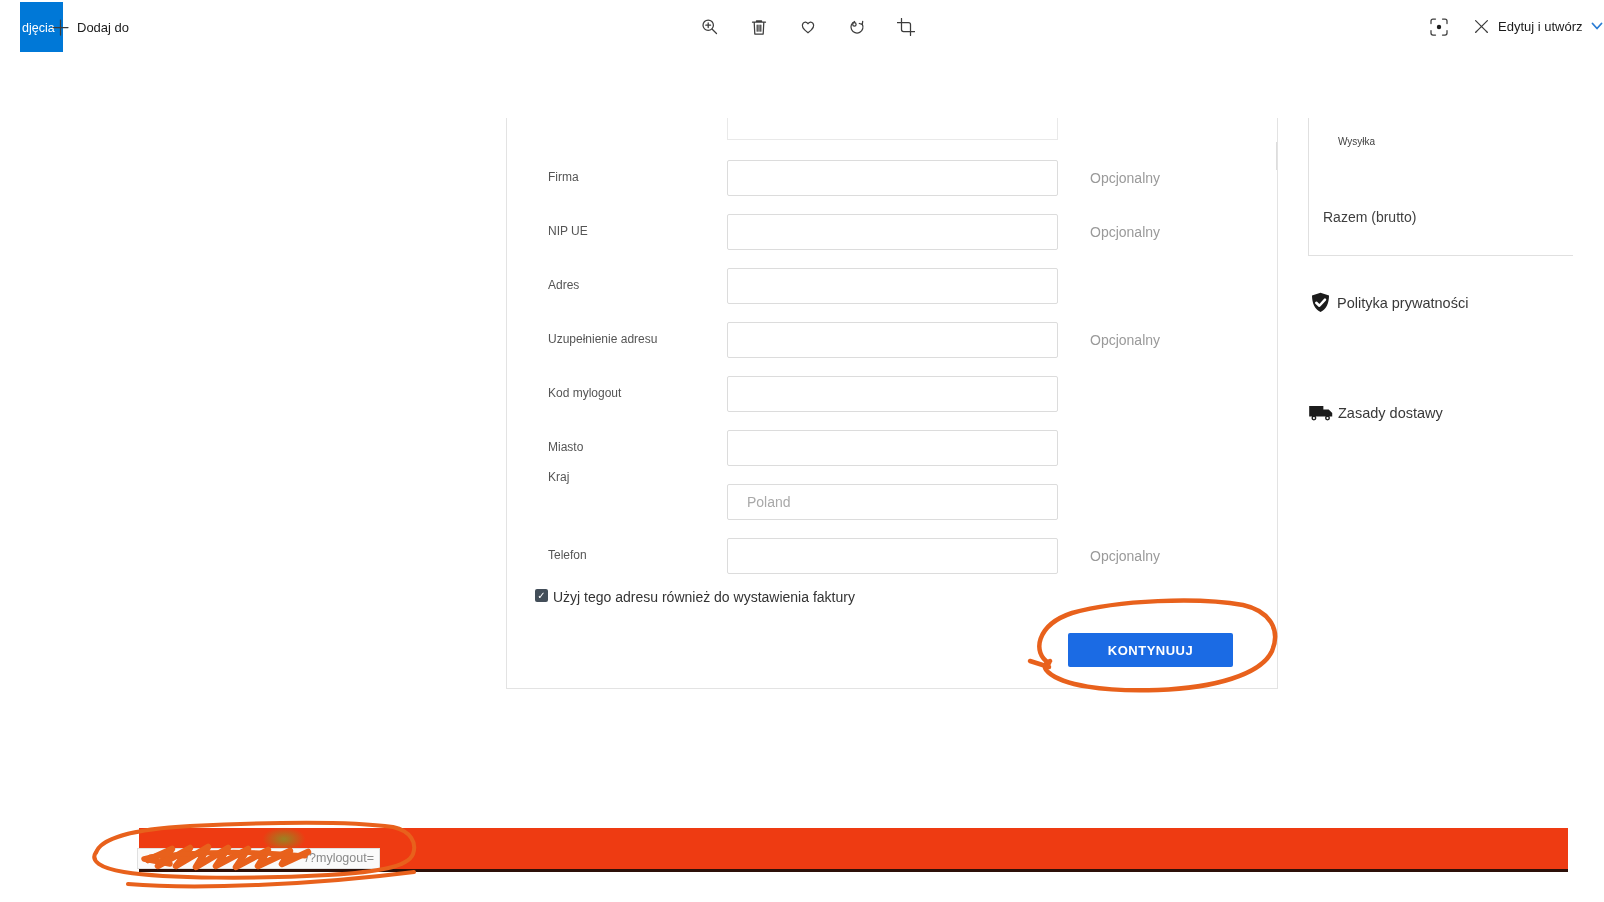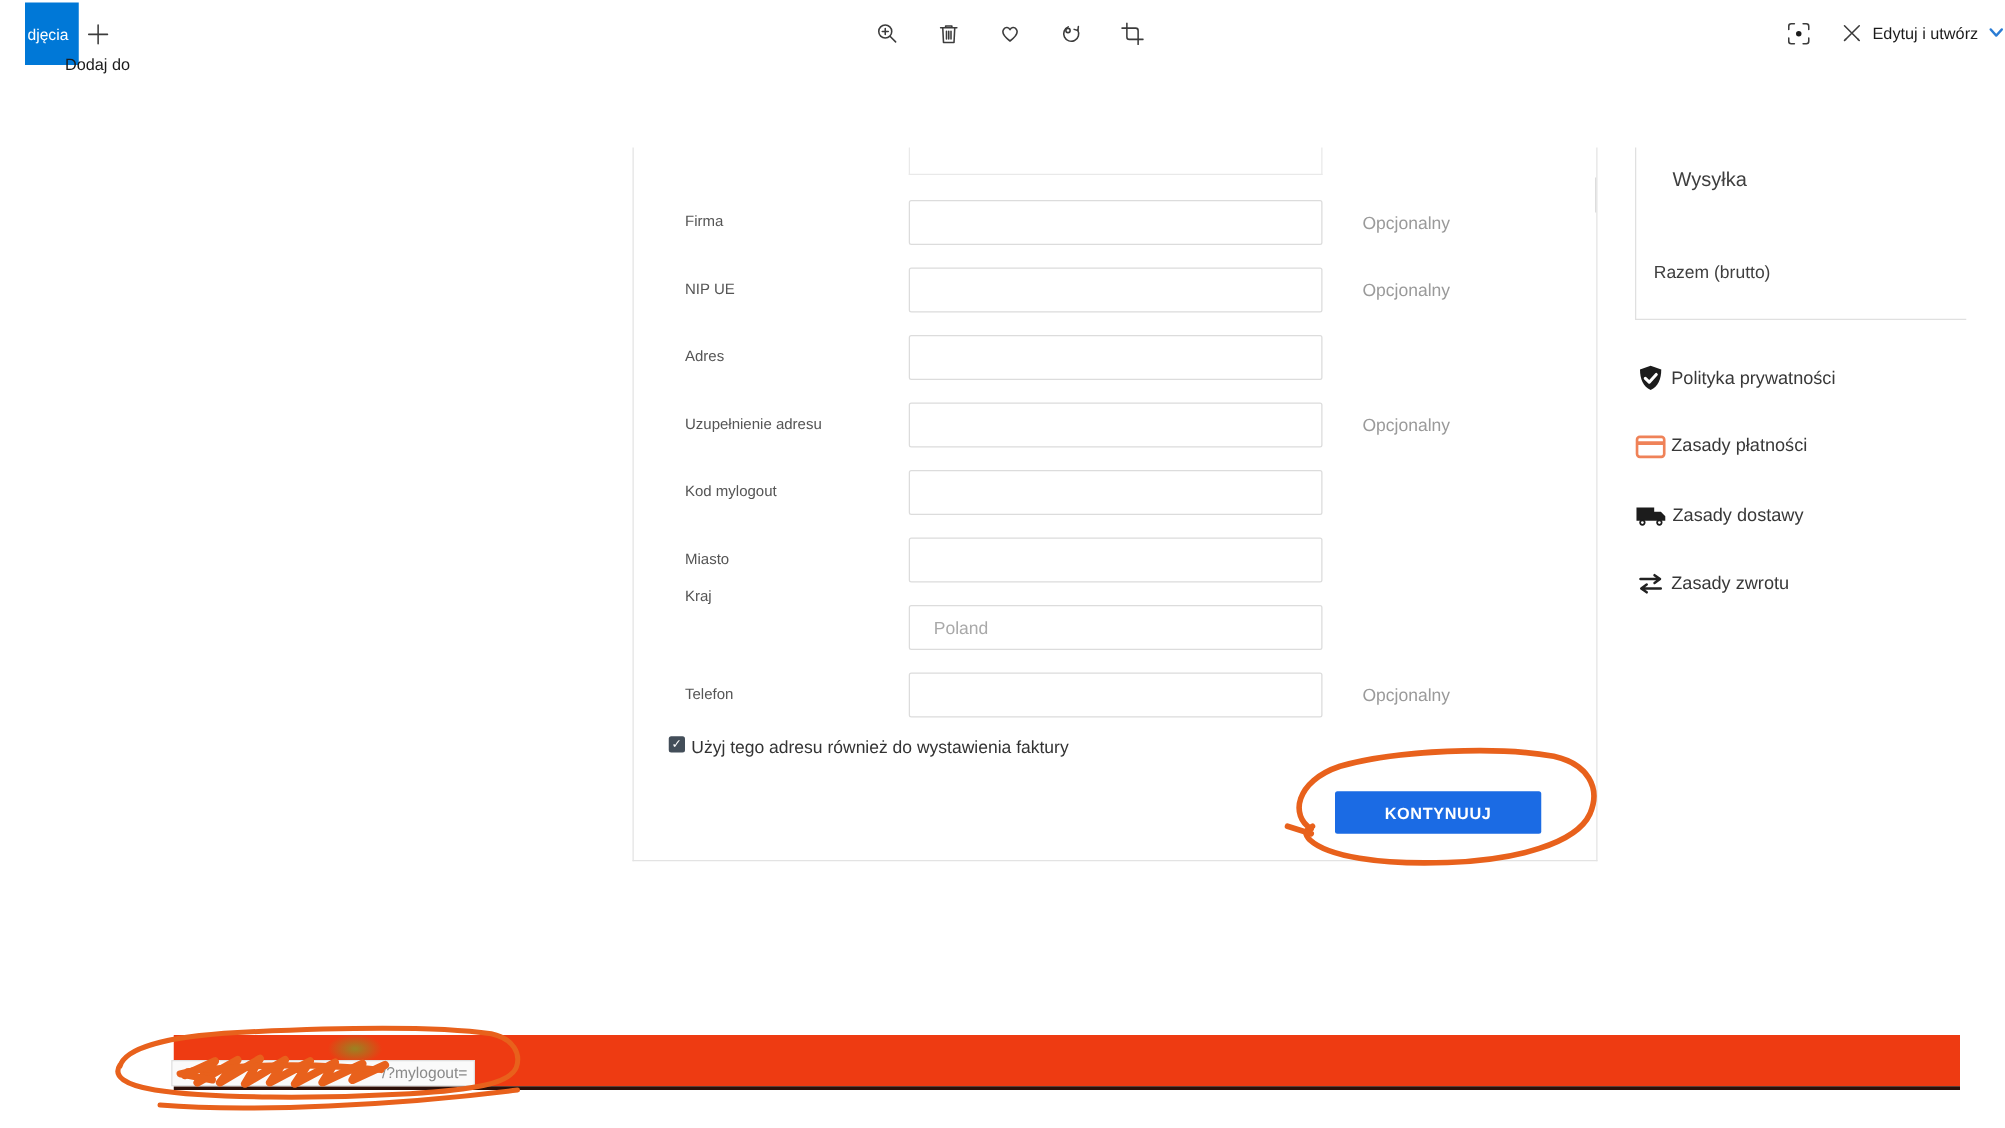--- a/index.html
+++ b/index.html
@@ -26,21 +26,21 @@
   .fopt{position:absolute;left:1090px;font-size:14px;color:#9a9a9a;white-space:nowrap;}
   .cb{position:absolute;left:535px;top:589px;width:13px;height:13px;background:#434e59;
       border-radius:2px;color:#fff;font-size:10px;line-height:13px;text-align:center;cursor:pointer;}
   .cblabel{position:absolute;left:553px;top:589px;font-size:14px;color:#333;white-space:nowrap;}
   .btn{position:absolute;left:1068px;top:633px;width:165px;height:34px;background:#1b6be4;
        border:none;border-radius:2px;color:#fff;font-family:"Liberation Sans",sans-serif;
        font-size:13px;font-weight:bold;letter-spacing:.5px;cursor:pointer;}
   
   .sum-card{position:absolute;left:1308px;top:118px;width:264px;height:137px;
             border-left:1px solid #e0e0e0;border-bottom:1px solid #e0e0e0;background:#fff;}
-  .sum-ship{position:absolute;left:1338px;top:136px;font-size:16px;color:#3f3f3f;}
+  .sum-ship{position:absolute;left:1338px;top:136px;font-size:10px;color:#3f3f3f;}
   .sum-total{position:absolute;left:1323px;top:209px;font-size:14px;color:#3f3f3f;}
   .plink{position:absolute;left:1308px;width:240px;height:26px;display:flex;align-items:center;
          gap:4px;cursor:pointer;}
   .plink .ptext{font-size:14.5px;color:#383838;white-space:nowrap;}
   .vline-frag{position:absolute;left:1276px;top:142px;width:1px;height:28px;background:#ddd;}
   
   .redbar{position:absolute;left:139px;top:828px;width:1429px;height:41px;background:#ee3b12;}
   .redbar-edge{position:absolute;left:139px;top:869px;width:1429px;height:3px;background:#2d1009;}
   .greenblob{position:absolute;left:262px;top:827px;width:44px;height:24px;
              background:radial-gradient(ellipse at center, rgba(125,155,40,.75), rgba(125,155,40,0) 70%);}
@@ -54,21 +54,21 @@
 </head>
 <body>
 
 <div id="page">
 
   <header class="toolbar">
     <div class="tile">
       <span>djęcia</span>
     </div>
 
-    <div class="tbbtn" style="left:52px;top:19px;flex-direction:column;">
+    <div class="tbbtn" style="left:52px;top:19px;">
       <svg width="17" height="17" viewBox="0 0 17 17">
         <path class="icon-stroke" d="M8.5 1 V16 M1 8.5 H16"></path>
       </svg>
       <span class="tblabel">Dodaj do</span>
     </div>
 
     <div class="tbbtn" style="left:701px;top:18px;">
       <svg width="18" height="18" viewBox="0 0 18 18">
         <circle class="icon-stroke" cx="7.2" cy="7.2" r="5.2"></circle>
         <path class="icon-stroke" d="M11.2 11.2 L15.5 15.5 M7.2 4.8 V9.6 M4.8 7.2 H9.6"></path>
@@ -156,42 +156,29 @@
   <span class="sum-total">Razem (brutto)</span>
   <div class="vline-frag"></div>
 
   <div class="plink" style="top:290px">
     <svg width="25" height="25" viewBox="0 0 20 20">
       <path d="M10 1.3 L16.8 3.6 C16.8 9.6 14.8 14.5 10 16.8 C5.2 14.5 3.2 9.6 3.2 3.6 Z" fill="#1c1c1c"></path>
       <polyline points="6.6,9.4 9.1,11.8 13.6,6.9" stroke="#fff" stroke-width="2" fill="none" stroke-linecap="round" stroke-linejoin="round"></polyline>
     </svg>
     <span class="ptext">Polityka prywatności</span>
   </div>
-  <div class="plink" style="top:344px">
-    <svg width="25" height="25" viewBox="0 0 20 20">
-      <rect x="1.3" y="3.6" width="17.4" height="12.8" rx="1.8" stroke="#ef8258" stroke-width="1.7" fill="none"></rect>
-      <line x1="1.3" y1="7.6" x2="18.7" y2="7.6" stroke="#ef8258" stroke-width="2.4"></line>
-    </svg>
-    <span class="ptext">Zasady płatności</span>
-  </div>
   <div class="plink" style="top:400px">
     <svg width="26" height="20" viewBox="0 0 22 16">
       <path d="M1 2 H13 V11 H1 Z M13 5 H17.5 L20.5 8 V11 H13 Z" fill="#1c1c1c"></path>
       <circle cx="5" cy="12.3" r="2.1" fill="#1c1c1c"></circle>
         <circle cx="5" cy="12.3" r="0.9" fill="#fff"></circle>
       <circle cx="16.5" cy="12.3" r="2.1" fill="#1c1c1c"></circle>
         <circle cx="16.5" cy="12.3" r="0.9" fill="#fff"></circle>
     </svg>
     <span class="ptext">Zasady dostawy</span>
-  </div>
-  <div class="plink" style="top:454px">
-    <svg width="25" height="18" viewBox="0 0 20 14">
-      <path d="M3.5 4 H15 M12.5 1.5 L16 4 L12.5 6.5 M16.5 10 H5 M7.5 7.5 L4 10 L7.5 12.5" stroke="#222" stroke-width="1.6" fill="none" stroke-linecap="round" stroke-linejoin="round"></path>
-    </svg>
-    <span class="ptext">Zasady zwrotu</span>
   </div>
 
   <div class="redbar"></div>
   <div class="redbar-edge"></div>
   <div class="greenblob"></div>
   <div class="tooltip">/?mylogout=</div>
 
   <svg class="annot-svg" viewBox="0 0 1604 902">
 
     <path class="annot" stroke-width="4.5" d="M1049 663 C1032 653 1036 625 1072 613 C1118 600 1198 597 1243 605 C1270 611 1281 630 1272 651 C1261 675 1213 688 1158 690 C1103 692 1062 685 1048 672 C1043 667 1044 664 1050 661"></path>

